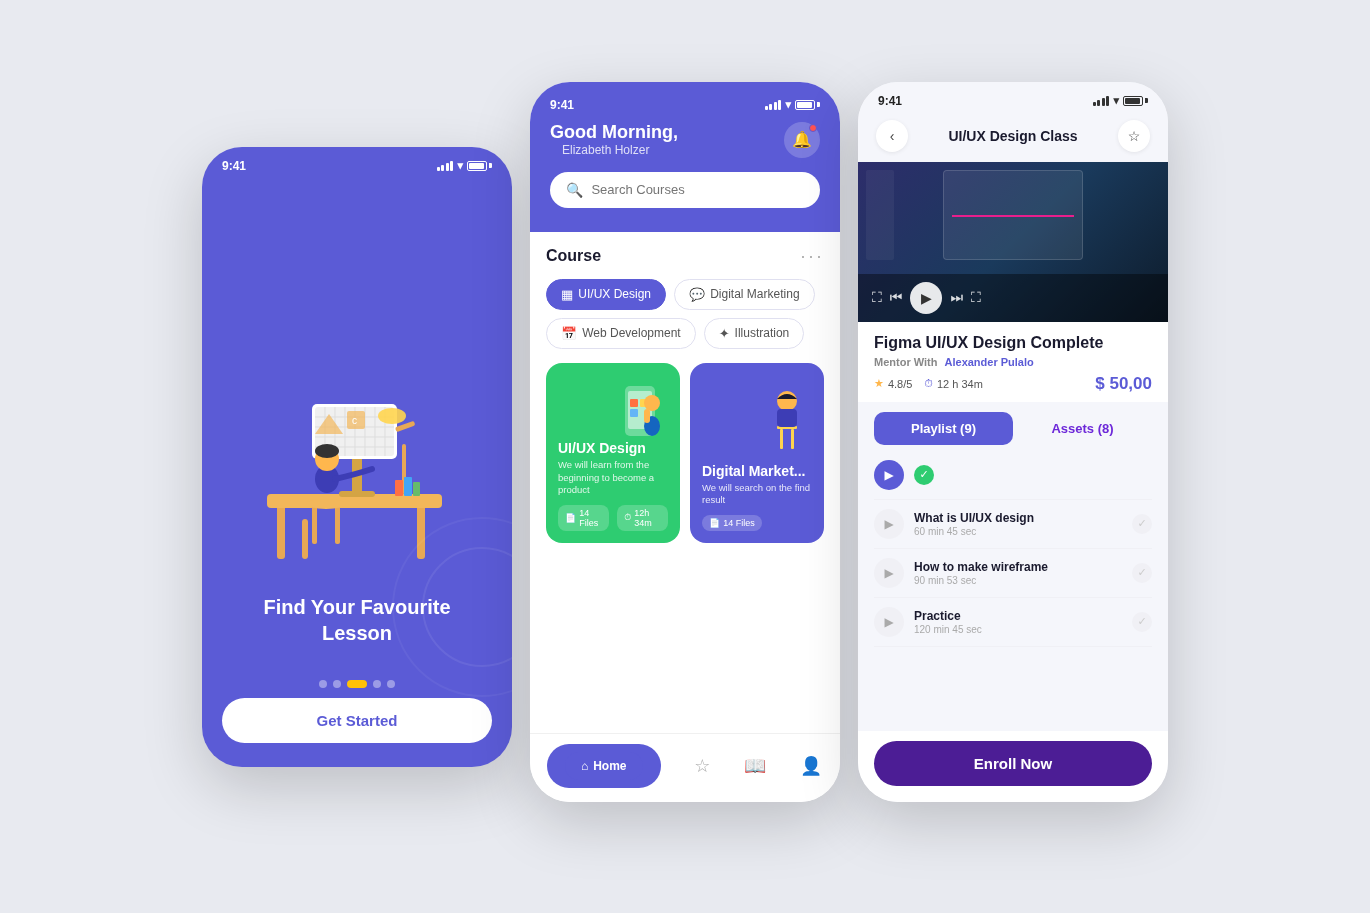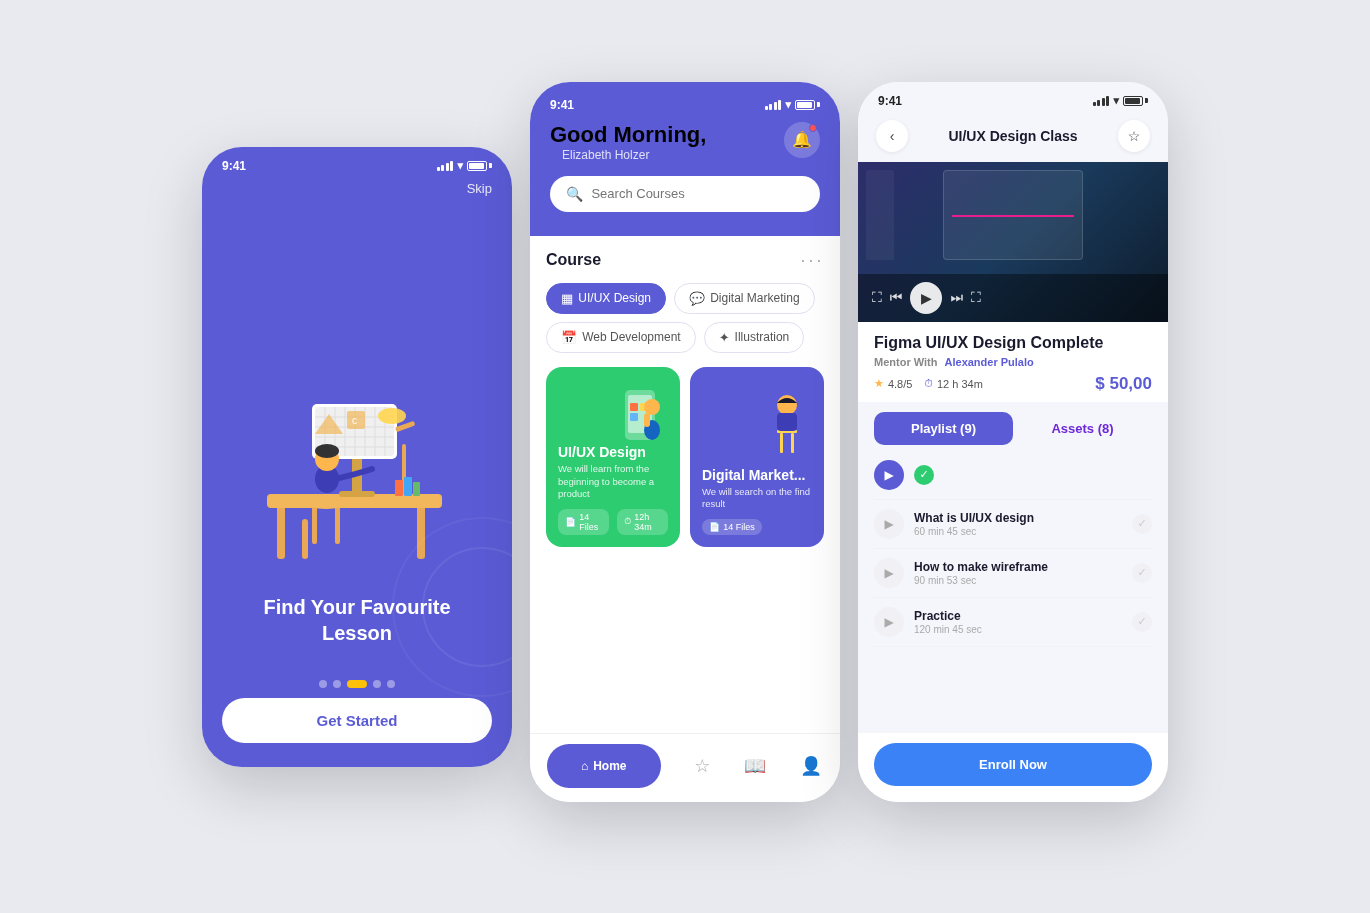--- a/index.html
+++ b/index.html
@@ -191,23 +191,23 @@
       background: #5B5BD6;
       padding: 8px 20px 24px;
     }
     .p2-greeting {
       display: flex;
       justify-content: space-between;
       align-items: flex-start;
       margin-bottom: 14px;
     }
     .p2-greeting-text .hello {
-      font-size: 22px;
+      font-size: 18px;
       font-weight: 700;
-      color: #000000;
+      color: #ffffff;
       text-align: center;
     }
     .p2-greeting-text .name {
       font-size: 12px;
       color: rgba(255,255,255,0.8);
       margin-left: 12px;
     }
     .p2-bell {
       width: 36px;
       height: 36px;
@@ -530,26 +530,26 @@
       font-size: 11px;
     }
     .pl-check.done { background: #2ECC71; color: #fff; }
     .pl-check.pending { background: #f0f0f5; color: #ccc; }
     .p3-enroll-wrap {
       padding: 10px 16px 16px;
       background: #fff;
     }
     .p3-enroll-btn {
       width: 100%;
-      background: #3b82f6;
+      background: #4c1d95;
       color: #fff;
       border: none;
       border-radius: 30px;
       padding: 14px;
-      font-size: 13px;
+      font-size: 15px;
       font-weight: 600;
       cursor: pointer;
     }
   </style>
 </head>
 <body>
 
 <div class="phones-container">
 
   <div class="phone phone-1">
@@ -564,21 +564,20 @@
         </div>
         <span class="wifi-icon">▾</span>
         <div class="battery-icon">
           <div class="battery-body">
               <div class="battery-fill"></div>
             </div>
           <div class="battery-tip"></div>
         </div>
       </div>
     </div>
-    <div class="p1-skip">Skip</div>
     <div class="p1-bg-circle1"></div>
     <div class="p1-bg-circle2"></div>
     <div class="p1-illustration">
 
       <svg class="illustration-svg" viewBox="0 0 220 200" xmlns="http://www.w3.org/2000/svg">
 
         <rect x="30" y="120" width="8" height="55" rx="3" fill="#E8A855"></rect>
         <rect x="170" y="120" width="8" height="55" rx="3" fill="#E8A855"></rect>
         <rect x="55" y="135" width="6" height="40" rx="3" fill="#E8A855"></rect>
 

